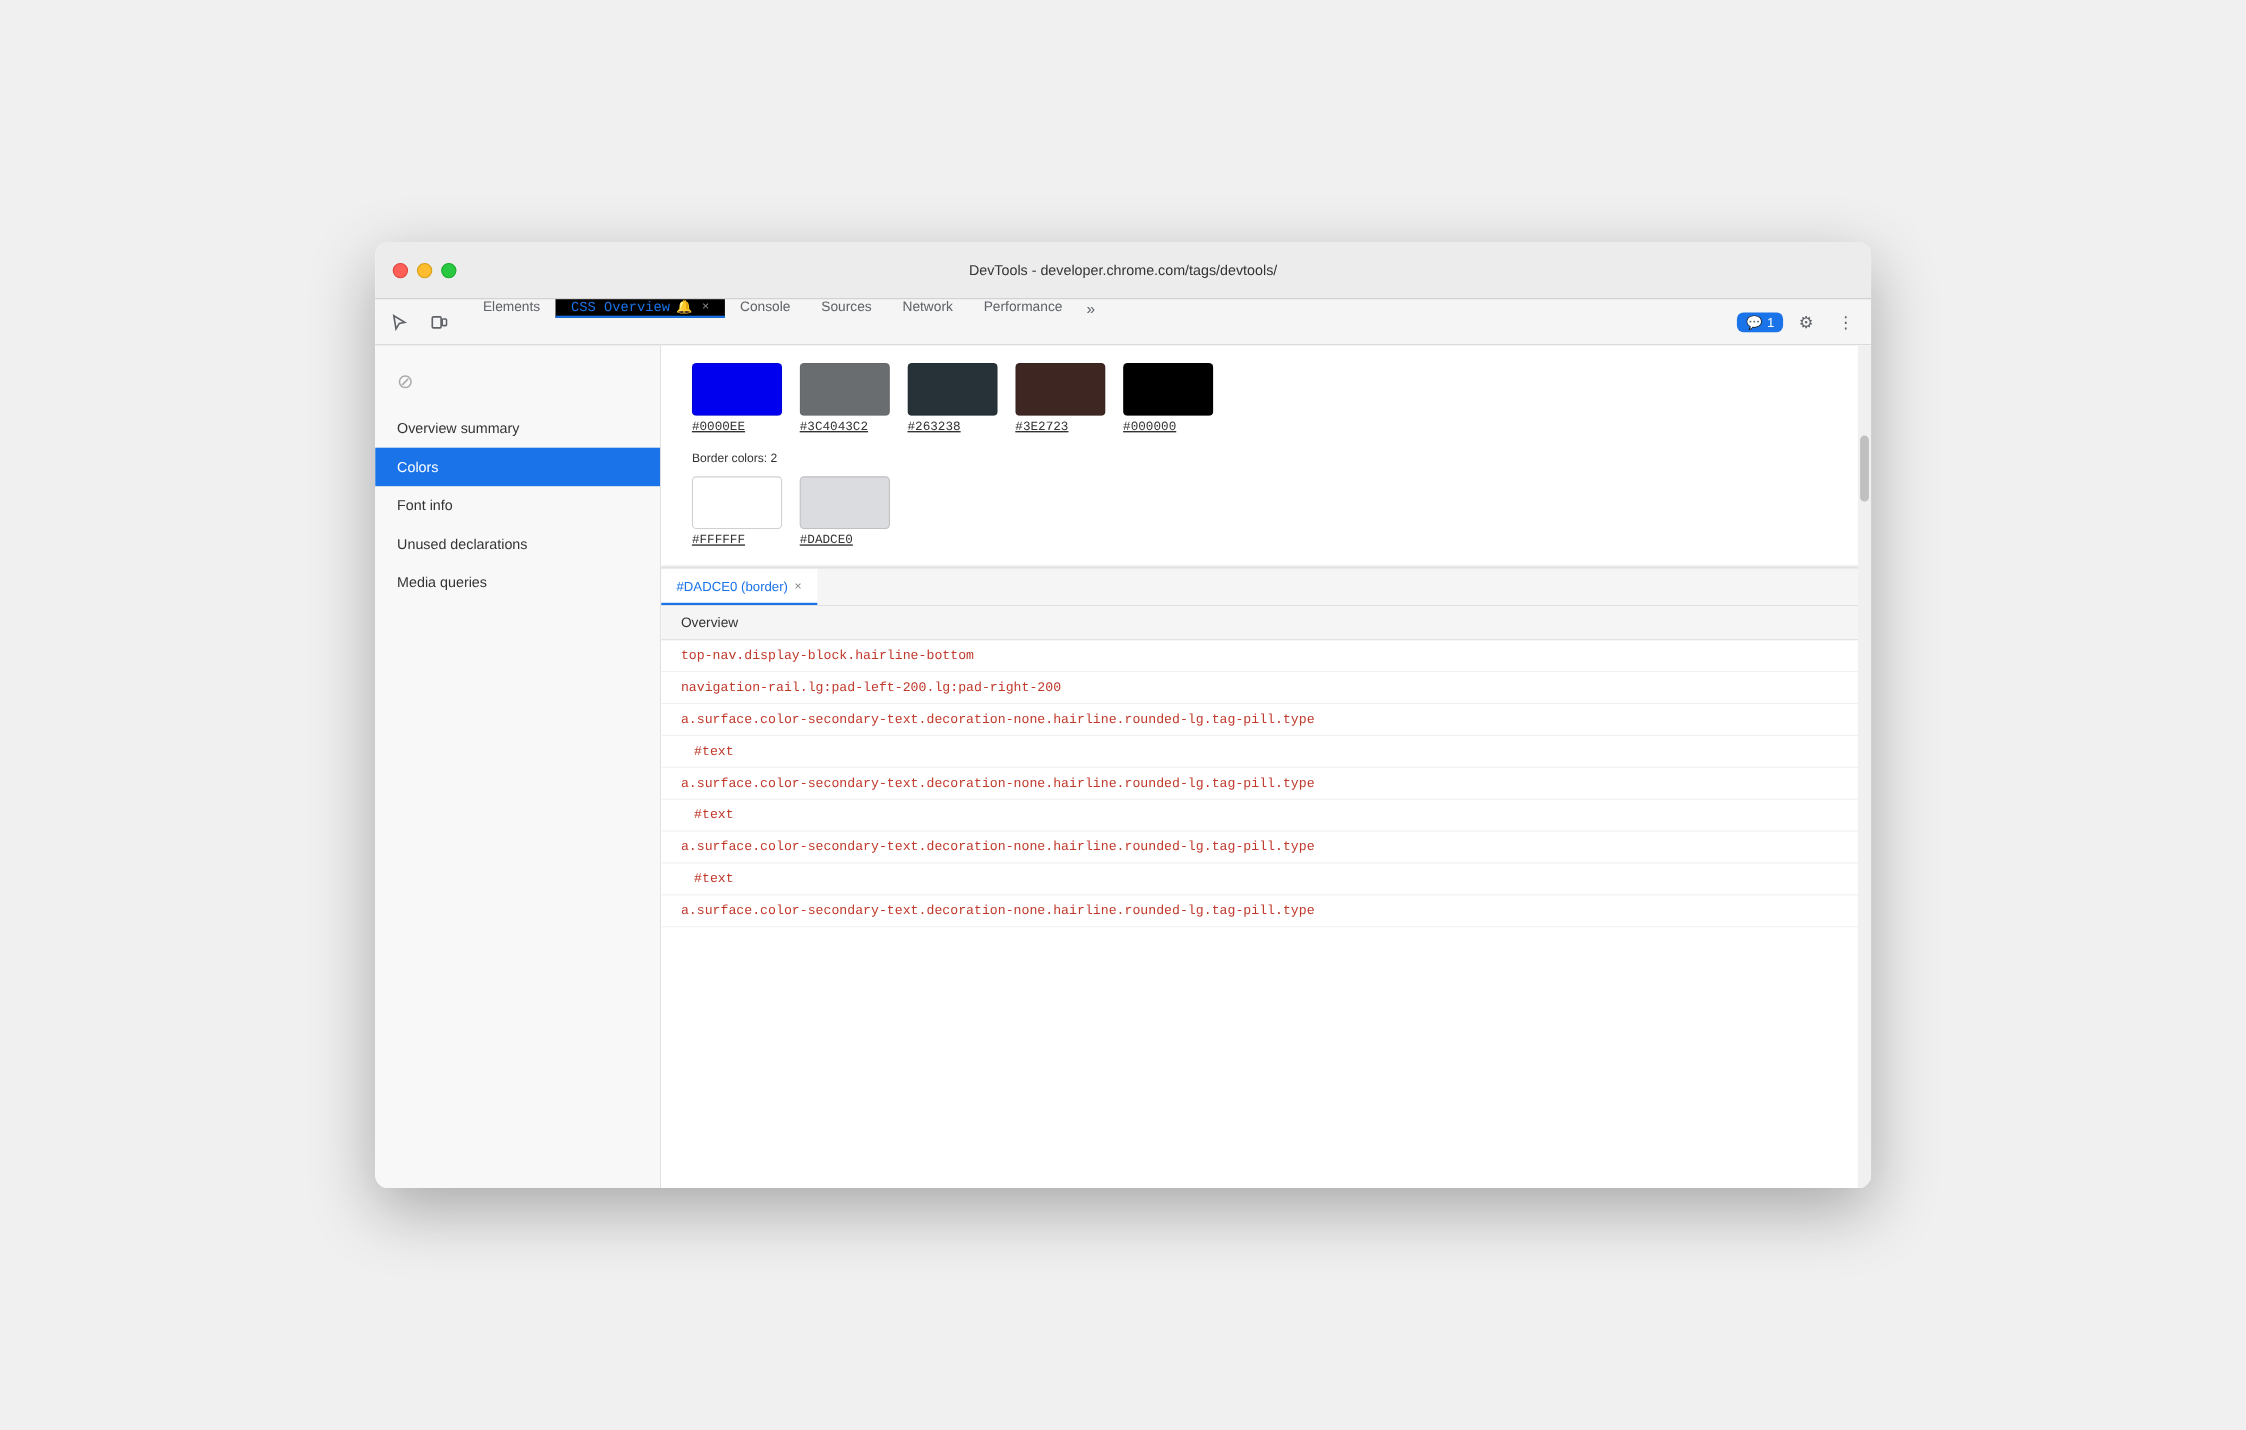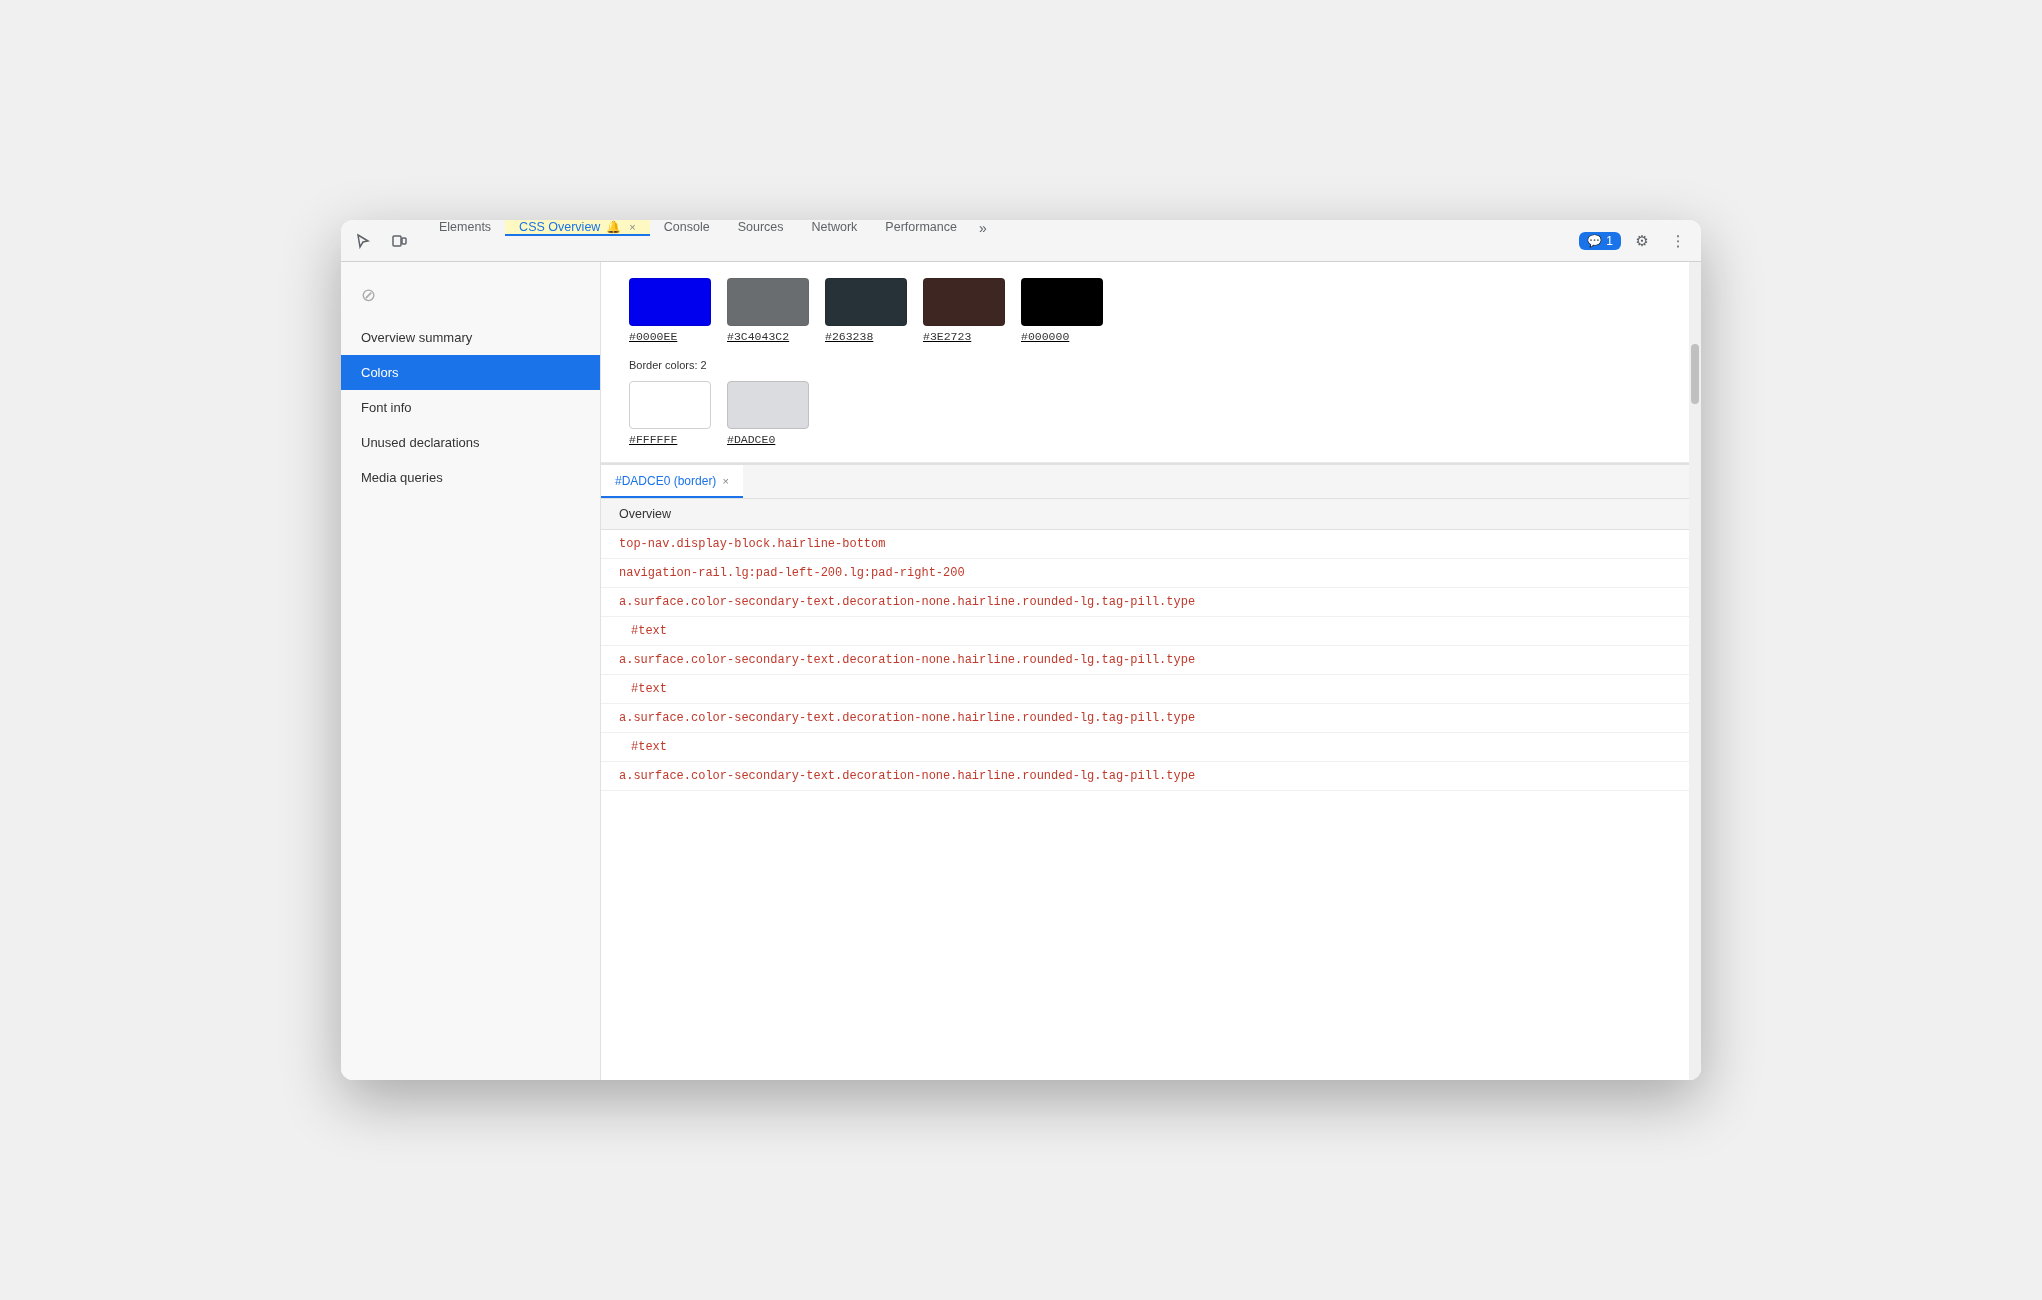--- a/index.html
+++ b/index.html
@@ -105,21 +105,22 @@
       cursor: pointer;
       border-bottom: 2px solid transparent;
       white-space: nowrap;
       gap: 6px;
       position: relative;
     }
 
     .tab.active {
       color: #1a73e8;
       border-bottom: 2px solid #1a73e8;
-      background: #fef9c3;
+      background: #000000;
+      font-family: Liberation Mono, monospace;
     }
 
     .tab-close {
       font-size: 11px;
       color: #888;
       margin-left: 2px;
     }
 
     .tab-bar-right {
       display: flex;
@@ -355,20 +356,28 @@
       display: flex;
       align-items: center;
       cursor: pointer;
     }
   </style>
 </head>
 <body>
 
 <div class="window">
 
+  <div class="title-bar">
+    <div class="traffic-lights">
+      <div class="traffic-light tl-red"></div>
+      <div class="traffic-light tl-yellow"></div>
+      <div class="traffic-light tl-green"></div>
+    </div>
+    <span class="title-text">DevTools - developer.chrome.com/tags/devtools/</span>
+  </div>
 
   <div class="tab-bar">
     <div class="tab-bar-tools">
       <div class="tool-btn">
         <svg width="16" height="16" viewBox="0 0 16 16" fill="none">
           <path d="M3 2l10 6-5 1-3 5z" stroke="#5f6368" stroke-width="1.5" fill="none"></path>
         </svg>
       </div>
       <div class="tool-btn">
         <svg width="16" height="16" viewBox="0 0 16 16" fill="none">

